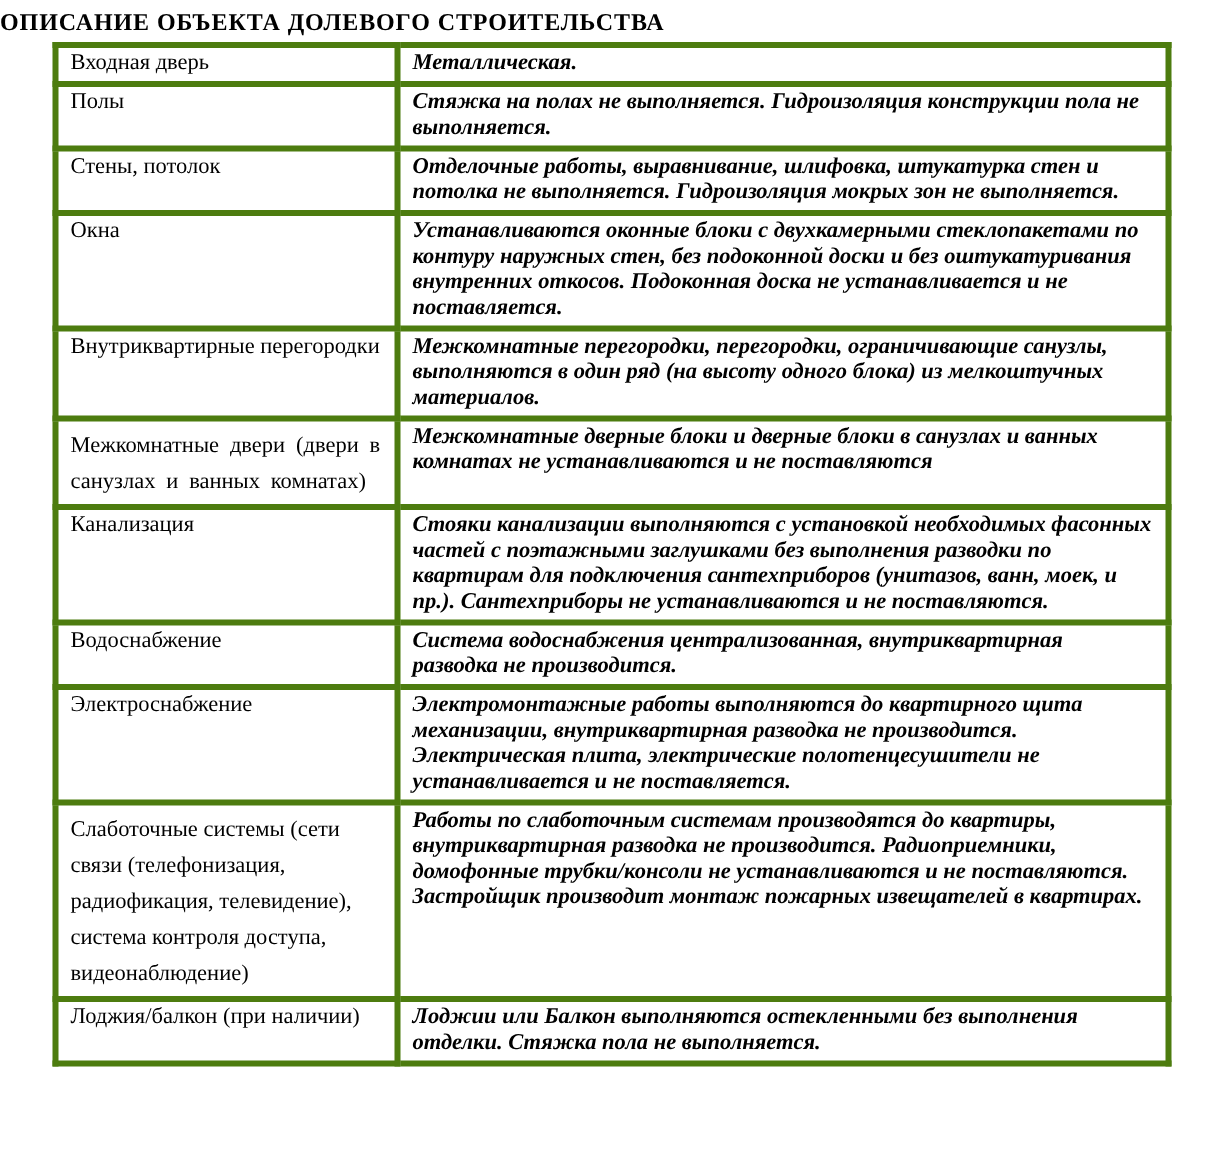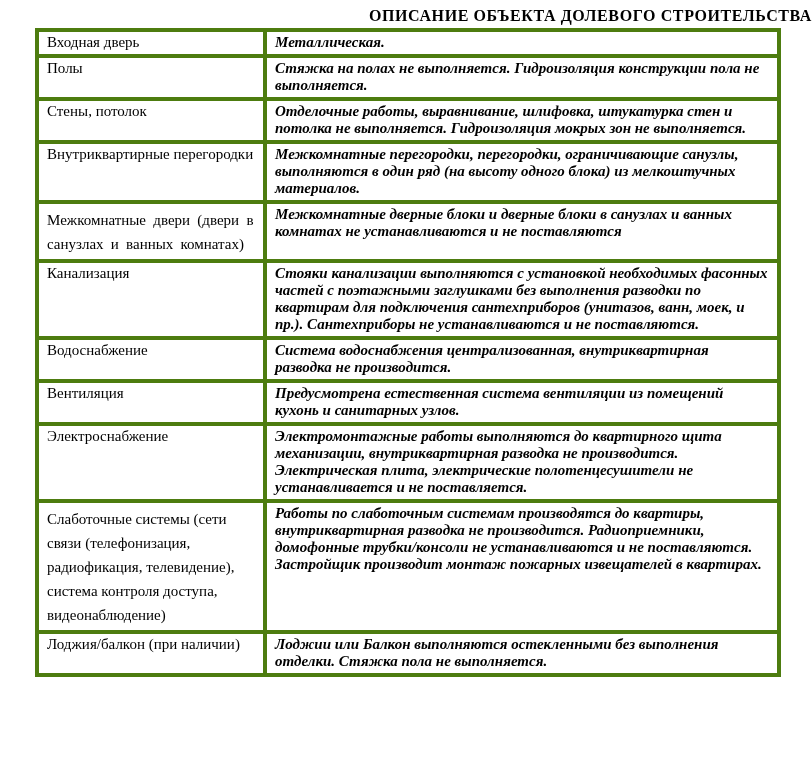--- a/index.html
+++ b/index.html
@@ -9,21 +9,21 @@
   }
   body {
     width: 812px;
     height: 769px;
     overflow: hidden;
     font-family: "Liberation Serif", "DejaVu Serif", serif;
     color: #000000;
   }
   .page-title {
     margin: 7px 0 3px 0;
-    text-align: right;
+    text-align: left;
     font-size: 16px;
     font-weight: bold;
     letter-spacing: 0.6px;
     line-height: 18px;
   }
   table.spec-table {
     border-collapse: collapse;
     table-layout: fixed;
     margin-left: 35px;
     width: 742px;
@@ -77,20 +77,27 @@
         <td class="label-cell">Полы</td>
         <td class="desc-cell">Стяжка на полах не выполняется. Гидроизоляция конструкции пола не
 выполняется.</td>
       </tr>
       <tr>
         <td class="label-cell">Стены, потолок</td>
         <td class="desc-cell">Отделочные работы, выравнивание, шлифовка, штукатурка стен и
 потолка не выполняется. Гидроизоляция мокрых зон не выполняется.</td>
       </tr>
       <tr>
+        <td class="label-cell">Окна</td>
+        <td class="desc-cell">Устанавливаются оконные блоки с двухкамерными стеклопакетами по
+контуру наружных стен, без подоконной доски и без оштукатуривания
+внутренних откосов. Подоконная доска не устанавливается и не
+поставляется.</td>
+      </tr>
+      <tr>
         <td class="label-cell">Внутриквартирные перегородки</td>
         <td class="desc-cell">Межкомнатные перегородки, перегородки, ограничивающие санузлы,
 выполняются в один ряд (на высоту одного блока) из мелкоштучных
 материалов.</td>
       </tr>
       <tr>
         <td class="label-cell ds wide-words">Межкомнатные двери (двери в
 санузлах и ванных комнатах)</td>
         <td class="desc-cell">Межкомнатные дверные блоки и дверные блоки в санузлах и ванных
 комнатах не устанавливаются и не поставляются</td>
@@ -99,25 +106,20 @@
         <td class="label-cell">Канализация</td>
         <td class="desc-cell">Стояки канализации выполняются с установкой необходимых фасонных
 частей с поэтажными заглушками без выполнения разводки по
 квартирам для подключения сантехприборов (унитазов, ванн, моек, и
 пр.). Сантехприборы не устанавливаются и не поставляются.</td>
       </tr>
       <tr>
         <td class="label-cell">Водоснабжение</td>
         <td class="desc-cell">Система водоснабжения централизованная, внутриквартирная
 разводка не производится.</td>
-      </tr>
-      <tr>
-        <td class="label-cell">Вентиляция</td>
-        <td class="desc-cell">Предусмотрена естественная система вентиляции из помещений
-кухонь и санитарных узлов.</td>
       </tr>
       <tr>
         <td class="label-cell">Электроснабжение</td>
         <td class="desc-cell">Электромонтажные работы выполняются до квартирного щита
 механизации, внутриквартирная разводка не производится.
 Электрическая плита, электрические полотенцесушители не
 устанавливается и не поставляется.</td>
       </tr>
       <tr>
         <td class="label-cell ds">Слаботочные системы (сети

